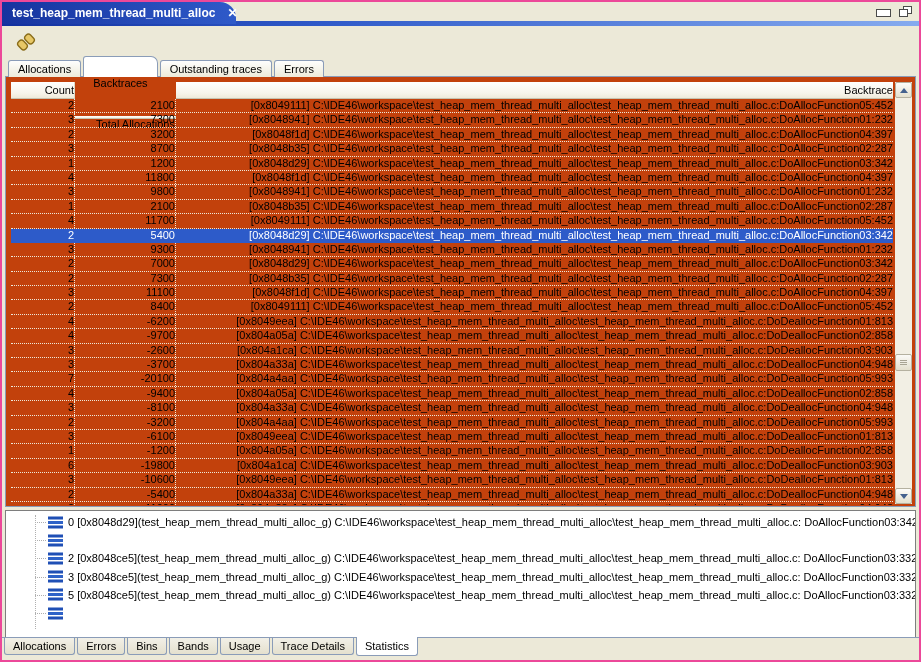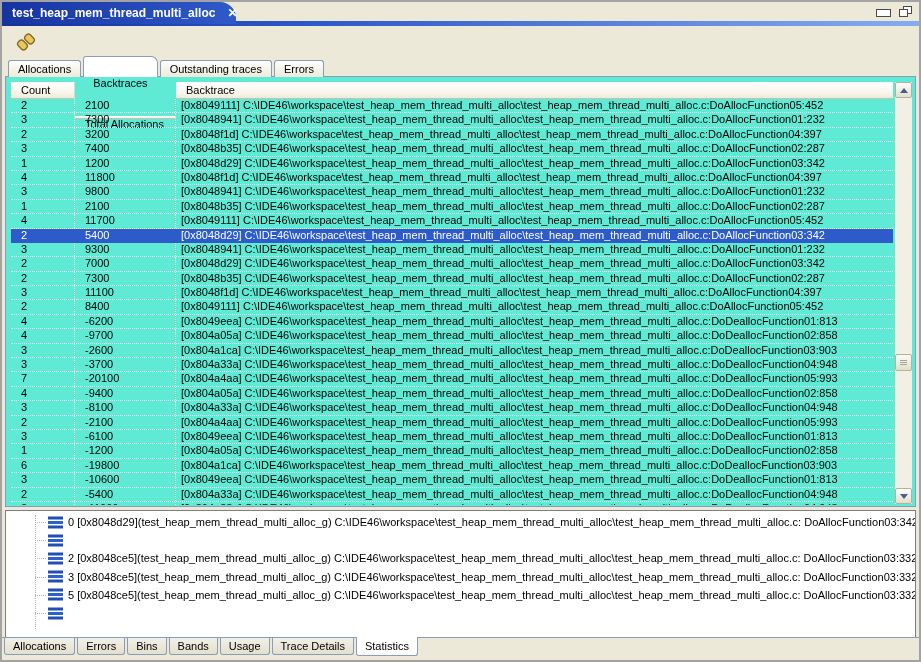--- a/index.html
+++ b/index.html
@@ -1,18 +1,18 @@
 <!DOCTYPE html>
 <html><head>
 <meta charset="utf-8">
 <style>
   html,body{margin:0;padding:0;background:#555;}
   .window{position:relative;width:921px;height:662px;box-sizing:border-box;
-    background:#ECE9D8;border:2px solid #a3a3a3;overflow:hidden;
-    font-family:"Liberation Sans",sans-serif;color:#000;}
+    background:#ECE9D8;border:2px solid #ec4899;overflow:hidden;
+    font-family:"Liberation Sans",sans-serif;color:#000;text-align:right;}
   
   .titlebar{position:absolute;top:0;left:0;right:0;height:24px;background:#ECE9D8;}
   .title-underline{position:absolute;top:19px;left:0;right:0;height:5px;
     background:linear-gradient(90deg,#12309e 0%,#2f5ac9 35%,#86abef 100%);}
   .view-tab{position:absolute;top:0;left:0;width:234px;height:22px;
     background:linear-gradient(90deg,#16339f,#2f5ac9);
     border-radius:0 16px 0 0;display:flex;align-items:center;gap:5px;
     padding:0 10px 0 5px;box-sizing:border-box;color:#fff;}
   .view-tab .label{font-size:12px;font-weight:bold;white-space:nowrap;}
   .close-x{font-size:12px;font-weight:bold;margin-left:7px;cursor:default;line-height:10px;}
@@ -26,21 +26,21 @@
   .tool-btn{position:absolute;left:13px;top:5px;width:22px;height:22px;display:flex;
     align-items:center;justify-content:center;}
   
   .tabrow{position:absolute;top:56px;left:3px;right:3px;height:19px;display:flex;
     align-items:flex-end;padding-left:3px;}
   .tab{height:17px;box-sizing:border-box;border:1px solid #8A9CB8;border-bottom:none;
     border-radius:3px 3px 0 0;padding:2px 9px 0;font-size:11px;white-space:nowrap;
     background:linear-gradient(#FEFEFD,#EDEAD9);margin-right:2px;position:relative;z-index:1;}
   .tab.active{background:#fff;height:19px;padding-top:20px;z-index:3;border-radius:3px 7px 0 0;}
   
-  .page{position:absolute;top:74px;left:3px;right:3px;height:431px;background:#5eead4;
+  .page{position:absolute;top:74px;left:3px;right:3px;height:431px;background:#c2410c;
     border:1px solid #8A9CB8;box-sizing:border-box;}
   .grid{position:absolute;left:5px;top:5px;right:22px;bottom:1px;overflow:hidden;}
   .grid-header{display:flex;height:17px;}
   .th{box-sizing:border-box;background:linear-gradient(#FFFFFF,#F7F4EA 70%,#EEEADA);
     border-bottom:1px solid #C6C2B0;border-right:1px solid #DDD9C8;
     font-size:11px;padding:2px 0 0 10px;white-space:nowrap;}
   .th.c0{width:64px;} .th.c1{width:101px;margin-top:34px;} .th.c2{flex:1;border-right:none;}
   .grid-body{position:absolute;left:0;right:0;top:17px;bottom:0;overflow:hidden;}
   .row{display:flex;height:14.4px;line-height:13.2px;font-size:11px;box-sizing:border-box;
     border-bottom:1px dotted #ECE8DA;}
@@ -140,21 +140,21 @@
     <div class="cell c1">7300</div>
     <div class="cell c2">[0x8048941] C:\IDE46\workspace\test_heap_mem_thread_multi_alloc\test_heap_mem_thread_multi_alloc.c:DoAllocFunction01:232</div>
   </div>
           <div class="row">
     <div class="cell c0">2</div>
     <div class="cell c1">3200</div>
     <div class="cell c2">[0x8048f1d] C:\IDE46\workspace\test_heap_mem_thread_multi_alloc\test_heap_mem_thread_multi_alloc.c:DoAllocFunction04:397</div>
   </div>
           <div class="row">
     <div class="cell c0">3</div>
-    <div class="cell c1">7400</div>
+    <div class="cell c1">8700</div>
     <div class="cell c2">[0x8048b35] C:\IDE46\workspace\test_heap_mem_thread_multi_alloc\test_heap_mem_thread_multi_alloc.c:DoAllocFunction02:287</div>
   </div>
           <div class="row">
     <div class="cell c0">1</div>
     <div class="cell c1">1200</div>
     <div class="cell c2">[0x8048d29] C:\IDE46\workspace\test_heap_mem_thread_multi_alloc\test_heap_mem_thread_multi_alloc.c:DoAllocFunction03:342</div>
   </div>
           <div class="row">
     <div class="cell c0">4</div>
     <div class="cell c1">11800</div>
@@ -235,21 +235,21 @@
     <div class="cell c1">-9400</div>
     <div class="cell c2">[0x804a05a] C:\IDE46\workspace\test_heap_mem_thread_multi_alloc\test_heap_mem_thread_multi_alloc.c:DoDeallocFunction02:858</div>
   </div>
           <div class="row">
     <div class="cell c0">3</div>
     <div class="cell c1">-8100</div>
     <div class="cell c2">[0x804a33a] C:\IDE46\workspace\test_heap_mem_thread_multi_alloc\test_heap_mem_thread_multi_alloc.c:DoDeallocFunction04:948</div>
   </div>
           <div class="row">
     <div class="cell c0">2</div>
-    <div class="cell c1">-2100</div>
+    <div class="cell c1">-3200</div>
     <div class="cell c2">[0x804a4aa] C:\IDE46\workspace\test_heap_mem_thread_multi_alloc\test_heap_mem_thread_multi_alloc.c:DoDeallocFunction05:993</div>
   </div>
           <div class="row">
     <div class="cell c0">3</div>
     <div class="cell c1">-6100</div>
     <div class="cell c2">[0x8049eea] C:\IDE46\workspace\test_heap_mem_thread_multi_alloc\test_heap_mem_thread_multi_alloc.c:DoDeallocFunction01:813</div>
   </div>
           <div class="row">
     <div class="cell c0">1</div>
     <div class="cell c1">-1200</div>

